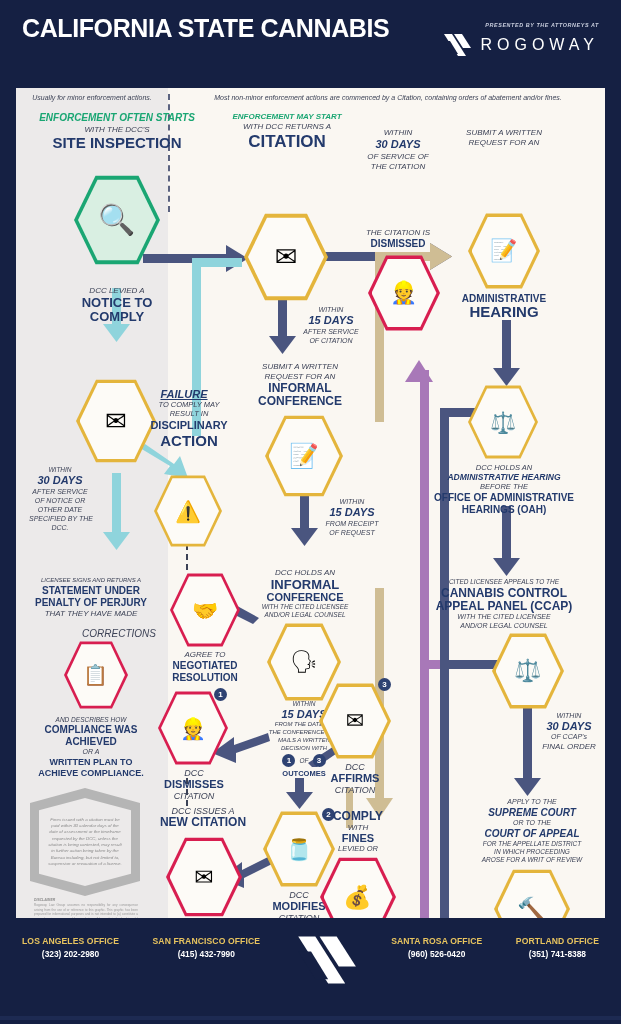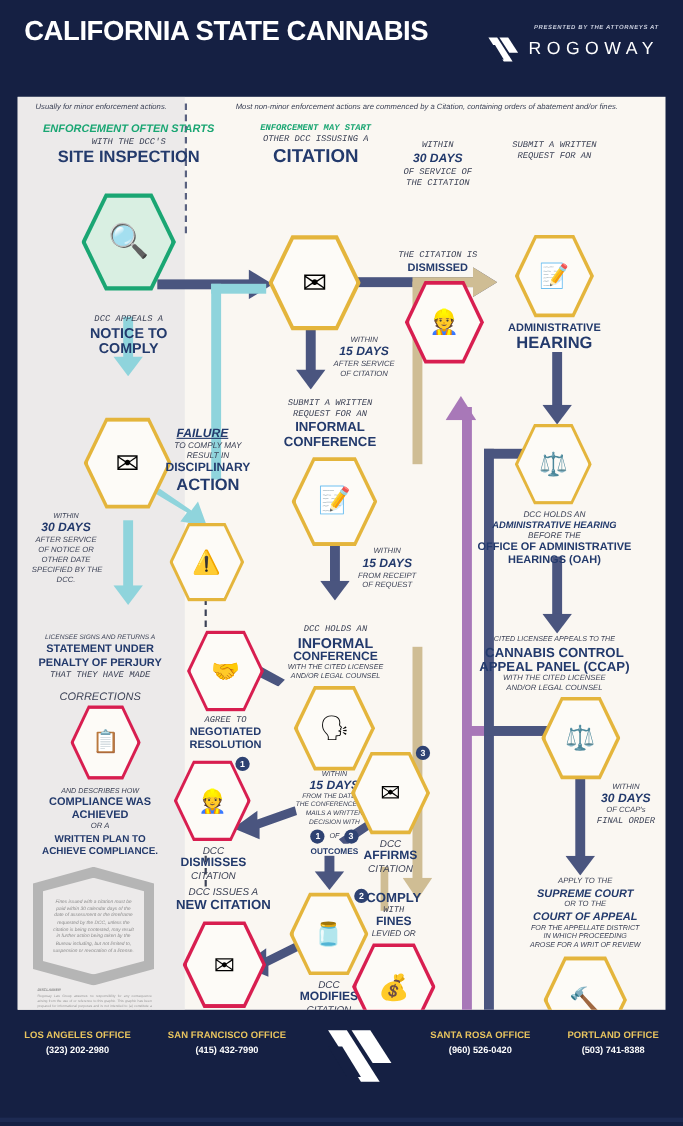--- a/index.html
+++ b/index.html
@@ -79,21 +79,21 @@
   .lbl { position: absolute; text-align: center; line-height: 1.16; }
   .it   { font-style: italic; }
   .bold { font-weight: bold; }
   .navy { color: #233a6c; }
   .dark { color: #3c4256; }
   .grn  { color: #1aa673; }
   .sz6  { font-size: 6px; }
   .sz65 { font-size: 6.5px; }
   .sz7  { font-size: 7px; }
   .sz75 { font-size: 7.5px; }
-  .sz8  { font-size: 8px; font-family: Liberation Mono, monospace; }
+  .sz8  { font-size: 8px; }
   .sz85 { font-size: 8.5px; }
   .sz9  { font-size: 9px; }
   .sz10 { font-size: 10px; }
   .sz11 { font-size: 11px; }
   .sz12 { font-size: 12px; }
   .sz13 { font-size: 13px; }
   .sz15 { font-size: 15px; }
   .sz17 { font-size: 17px; }
 
   
@@ -272,21 +272,21 @@
 
   <div class="lbl bold it grn sz10" style="left:16px; top:24px; width:170px;">ENFORCEMENT OFTEN STARTS</div>
   <div class="lbl it dark sz8" style="left:16px; top:37px; width:170px;">WITH THE DCC'S</div>
   <div class="lbl bold navy sz15" style="left:10px; top:46px; width:182px;">SITE INSPECTION</div>
   <div class="hexwrap green" style="position:absolute; left:58px; top:86px; width:86px; height:92px;">
     <div class="hexinner" style="width:78px; height:84px;">
       <span class="icon" style="font-size:30px;">🔍</span>
     </div>
   </div>
 
-  <div class="lbl it dark sz8" style="left:30px; top:198px; width:142px;">DCC APPEALS A</div>
+  <div class="lbl it dark sz8" style="left:30px; top:198px; width:142px;">DCC LEVIED A</div>
   <div class="lbl bold navy sz13" style="left:30px; top:207px; width:142px;">NOTICE TO</div>
   <div class="lbl bold navy sz13" style="left:30px; top:221px; width:142px;">COMPLY</div>
   <div class="hexwrap gold" style="position:absolute; left:60px; top:290px; width:80px; height:86px;">
     <div class="hexinner" style="width:73px; height:79px;">
       <span class="icon" style="font-size:26px;">✉</span>
     </div>
   </div>
 
   <div class="lbl it dark sz65" style="left:4px; top:378px; width:80px;">WITHIN</div>
   <div class="lbl bold it navy sz11" style="left:4px; top:386px; width:80px;">30 DAYS</div>
@@ -304,21 +304,21 @@
   <div class="hexwrap gold" style="position:absolute; left:138px; top:386px; width:68px; height:74px;">
     <div class="hexinner" style="width:62px; height:68px;">
       <span class="icon" style="font-size:21px;">⚠️</span>
     </div>
   </div>
 
   <div class="lbl it dark sz6" style="left:10px; top:489px; width:130px;">LICENSEE SIGNS AND RETURNS A</div>
   <div class="lbl bold navy sz10" style="left:10px; top:497px; width:130px;">STATEMENT UNDER</div>
   <div class="lbl bold navy sz10" style="left:10px; top:509px; width:130px;">PENALTY OF PERJURY</div>
   <div class="lbl it dark sz8" style="left:10px; top:521px; width:130px;">THAT THEY HAVE MADE</div>
-  <div class="lbl it dark sz10" style="left:10px; top:540px; width:130px;">CORRECTIONS</div>
+  <div class="lbl it dark sz10" style="left:10px; top:540px; width:130px;text-align:right;">CORRECTIONS</div>
   <div class="hexwrap red" style="position:absolute; left:48px; top:552px; width:64px; height:70px;">
     <div class="hexinner" style="width:58px; height:64px;">
       <span class="icon" style="font-size:20px;">📋</span>
     </div>
   </div>
 
   <div class="lbl it dark sz65" style="left:10px; top:628px; width:130px;">AND DESCRIBES HOW</div>
   <div class="lbl bold navy sz10" style="left:10px; top:636px; width:130px;">COMPLIANCE WAS</div>
   <div class="lbl bold navy sz10" style="left:10px; top:648px; width:130px;">ACHIEVED</div>
   <div class="lbl it dark sz7" style="left:10px; top:660px; width:130px;">OR A</div>
@@ -330,21 +330,21 @@
         <span>Fines issued with a citation must be paid within 30 calendar days of the date of assessment or the timeframe requested by the DCC, unless the citation is being contested, may result in further action being taken by the Bureau including, but not limited to, suspension or revocation of a license.</span>
       </div>
   </div>
 
   <div class="disclaimer" style="left:18px; top:810px; width:104px;">
     <b>DISCLAIMER</b>
     <div>Rogoway Law Group assumes no responsibility for any consequence arising from the use of or reference to this graphic. This graphic has been prepared for informational purposes and is not intended to (a) constitute a comprehensive summary of the regulations, (b) constitute legal advice, (c) create an attorney-client relationship or other confidential or special relationship, or (d) be advertising or a solicitation of any type. Each situation is highly fact specific and requires a knowledge of local, state and federal laws and therefore any party should seek legal advice from a licensed attorney in the relevant jurisdictions. This graphic has not been prepared with any specific circumstance in mind, and may not be suitable for use in any particular business or situation. Rogoway Law Group expressly disclaims any and all liability with respect to actions or omissions based on this graphic.</div>
   </div>
 
   <div class="lbl bold it grn sz8" style="left:198px; top:24px; width:146px;">ENFORCEMENT MAY START</div>
-  <div class="lbl it dark sz8" style="left:198px; top:34px; width:146px;">OTHER DCC ISSUSING A</div>
+  <div class="lbl it dark sz8" style="left:198px; top:34px; width:146px;">WITH DCC RETURNS A</div>
   <div class="lbl bold navy sz17" style="left:198px; top:44px; width:146px;">CITATION</div>
   <div class="hexwrap gold" style="position:absolute; left:228px; top:124px; width:84px; height:90px;">
     <div class="hexinner" style="width:76px; height:82px;">
       <span class="icon" style="font-size:27px;">✉</span>
     </div>
   </div>
 
   <div class="lbl it dark sz7" style="left:278px; top:218px; width:74px;">WITHIN</div>
   <div class="lbl bold it navy sz11" style="left:278px; top:226px; width:74px;">15 DAYS</div>
   <div class="lbl it dark sz7" style="left:278px; top:240px; width:74px;">AFTER SERVICE</div>
@@ -527,18 +527,18 @@
         <path d="M12 2 L20 2 L29 16 L21 16 Z" fill="#fff"></path>
         <path d="M2 9 L8 9 L16 22 L10 22 Z" fill="#152043"></path>
       </svg>
     </div>
     <div class="office">
       <div class="oname">SANTA ROSA OFFICE</div>
       <div class="ophone">(960) 526-0420</div>
     </div>
     <div class="office">
       <div class="oname">PORTLAND OFFICE</div>
-      <div class="ophone">(503) 741-8388</div>
+      <div class="ophone">(351) 741-8388</div>
     </div>
   </div>
 
   <div class="footer-rule"></div>
 </div>
 
 </body></html>

